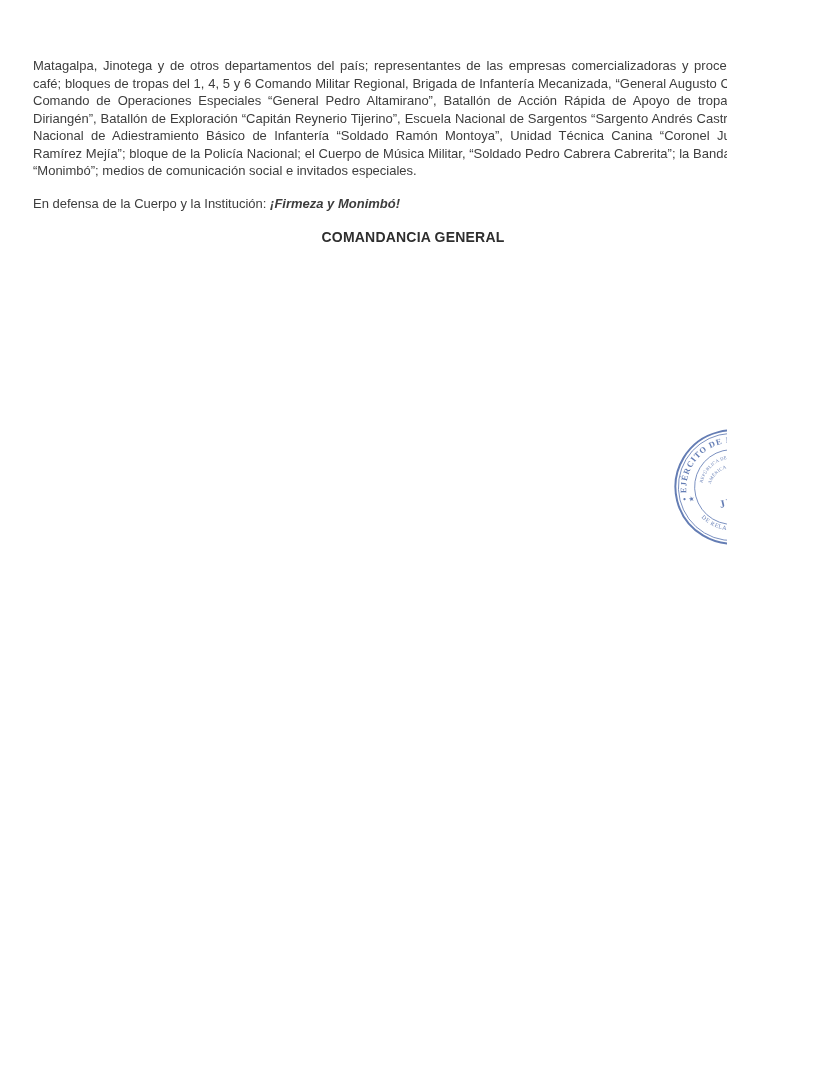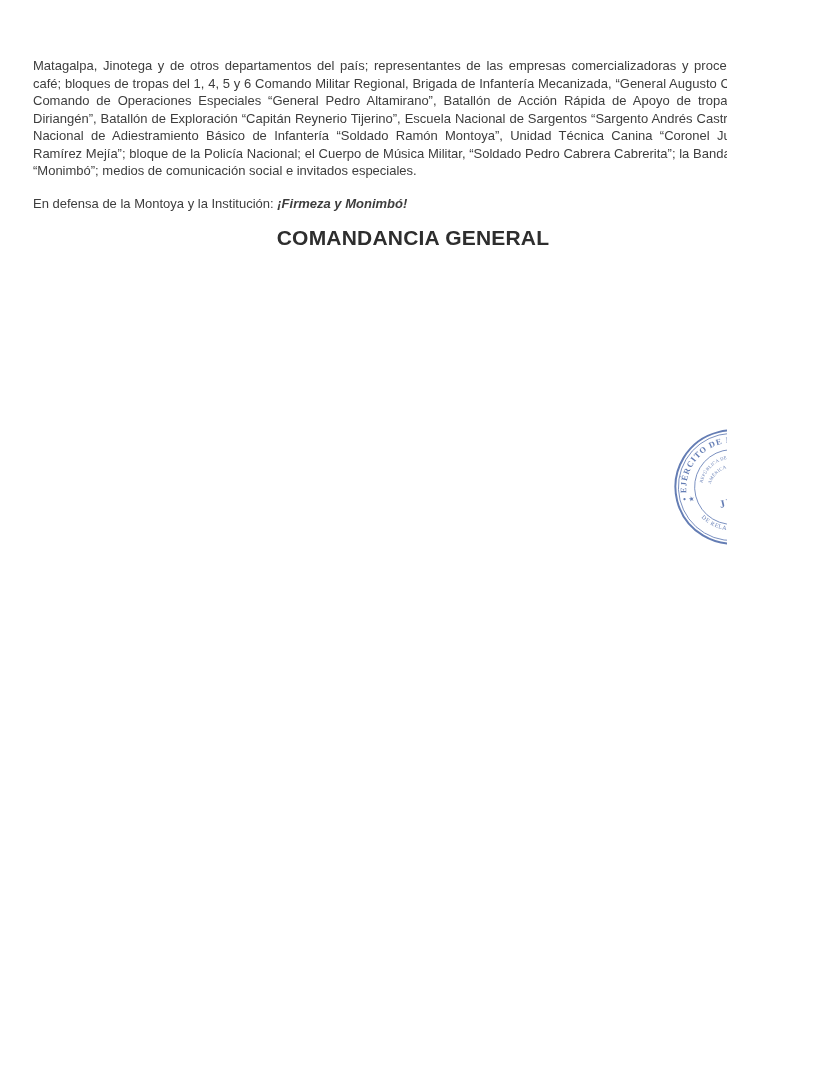--- a/index.html
+++ b/index.html
@@ -31,21 +31,21 @@
     text-align: justify;
   }
   .emph {
     font-weight: bold;
     font-style: italic;
   }
   .heading {
     margin-top: 12px;
     text-align: center;
     font-weight: bold;
-    font-size: 21px;
+    font-size: 14px;
     line-height: 21px;
     color: #2e2e2e;
     letter-spacing: 0.2px;
   }
   .seal-wrap {
     position: absolute;
     left: 668px;
     top: 428px;
     width: 128px;
     height: 118px;
@@ -60,21 +60,21 @@
 </head>
 <body>
 
 <div class="page">
   <div class="content">
 
     <p class="justify">Matagalpa, Jinotega y de otros departamentos del país; representantes de las empresas comercializadoras y procesadoras de café; bloques de tropas del 1, 4, 5 y 6 Comando Militar Regional, Brigada de Infantería Mecanizada, “General Augusto C. Sandino”, Comando de Operaciones Especiales “General Pedro Altamirano”, Batallón de Acción Rápida de Apoyo de tropas “Cacique Diriangén”, Batallón de Exploración “Capitán Reynerio Tijerino”, Escuela Nacional de Sargentos “Sargento Andrés Castro”, Escuela Nacional  de Adiestramiento Básico de Infantería “Soldado Ramón Montoya”, Unidad Técnica Canina “Coronel Justo Pastor Ramírez Mejía”; bloque de la Policía Nacional; el Cuerpo de Música Militar, “Soldado Pedro Cabrera Cabrerita”; la Banda de Guerra “Monimbó”; medios de comunicación social e invitados especiales.</p>
 
 
 
-    <p><span>En defensa de la Montoya y la Institución: </span><span class="emph">¡Firmeza y Monimbó!</span></p>
+    <p><span>En defensa de la Cuerpo y la Institución: </span><span class="emph">¡Firmeza y Monimbó!</span></p>
 
 
     <div class="heading">
       <div>COMANDANCIA GENERAL</div>
     </div>
 
   </div>
 
   <div class="seal-wrap">
     <svg viewBox="0 0 120 120">

